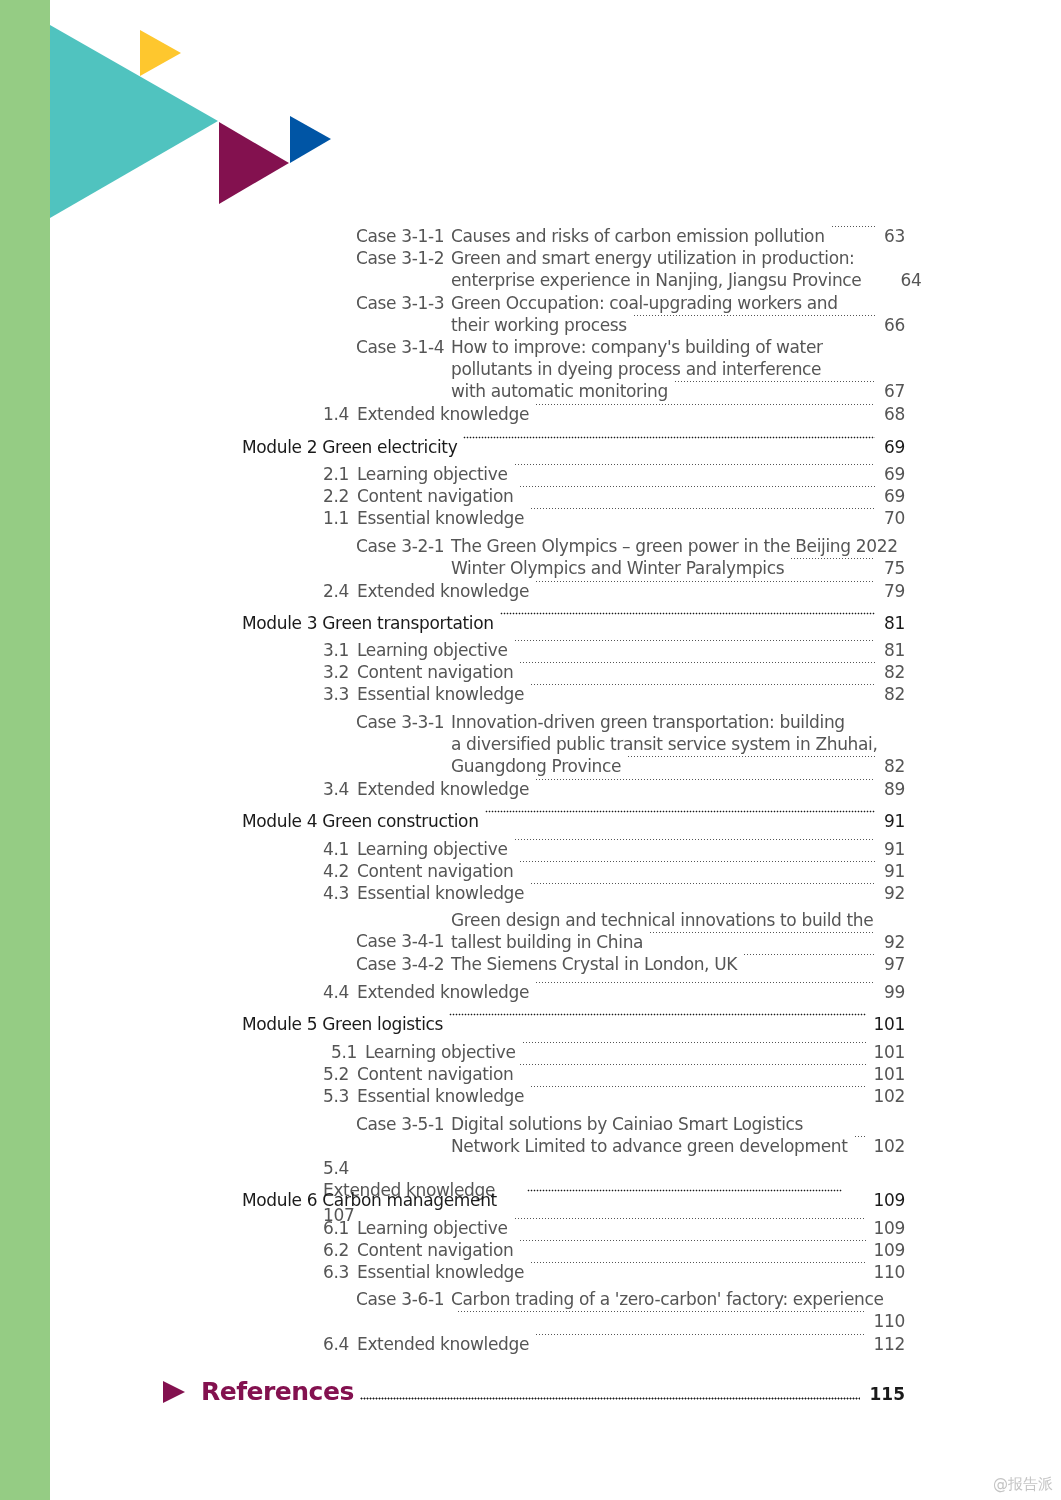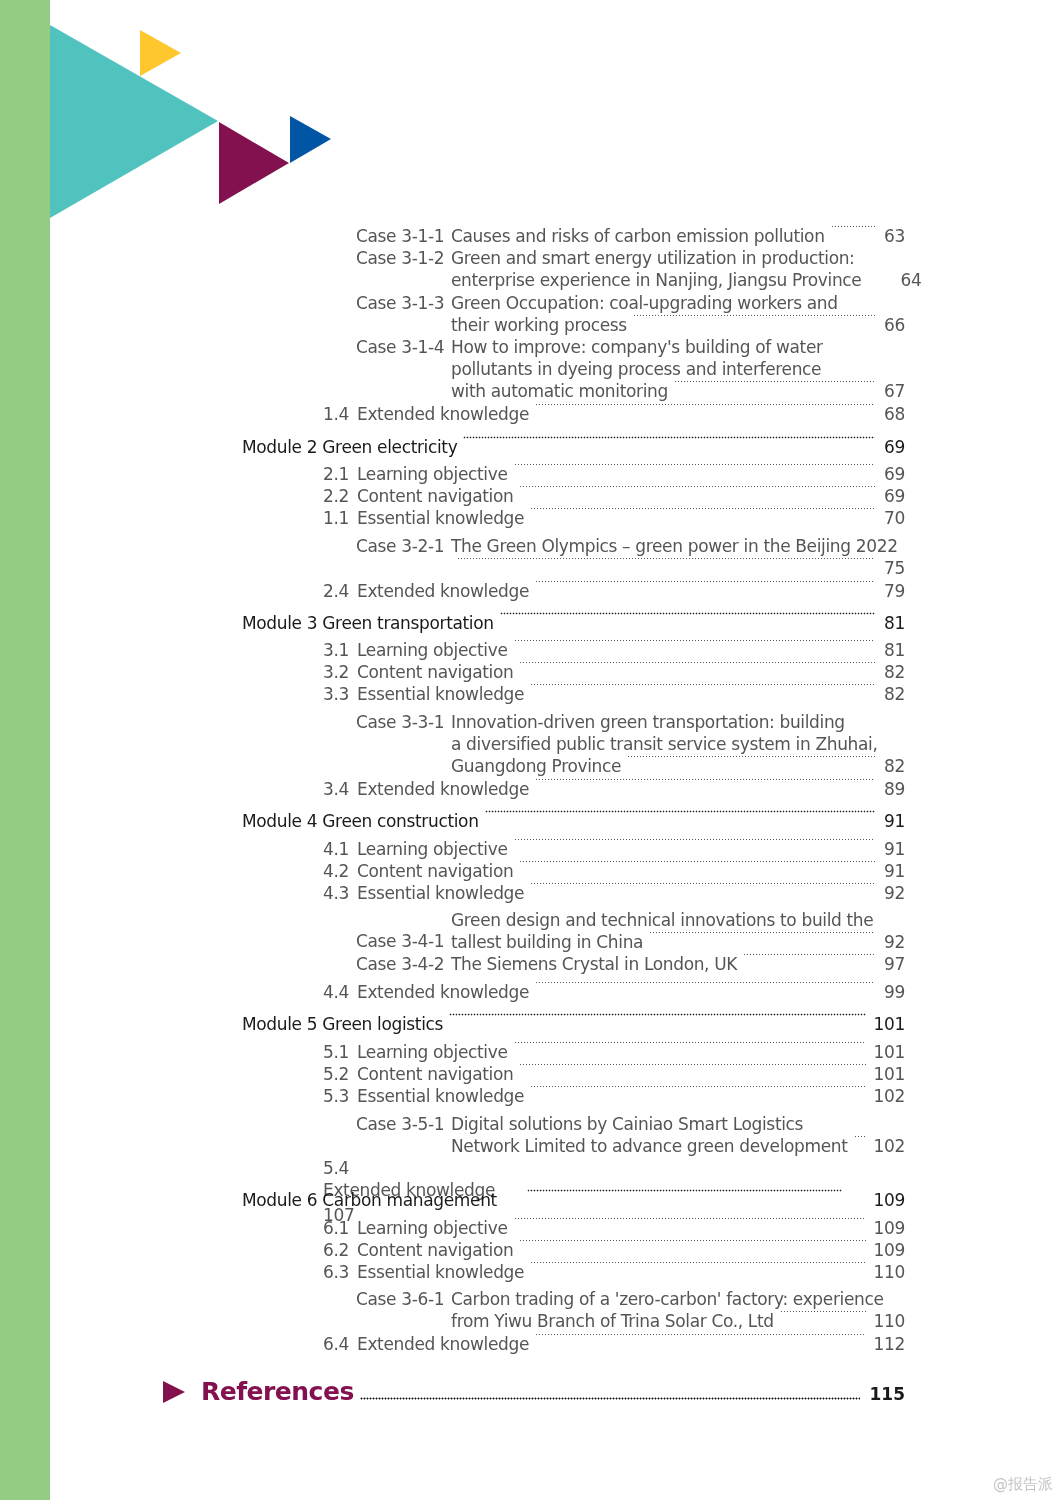--- a/index.html
+++ b/index.html
@@ -118,20 +118,21 @@
     </div>
     <div class="row" style="left: 323px; top: 580px; width: 582px;">
       <span class="num" style="width: 34px;">2.4</span>
       <span class="title">Extended knowledge</span>
       <span class="leader"></span>
       <span class="page">79</span>
     </div>
     <div class="cont" style="left: 356px; top: 535px;">Case 3-2-1</div>
     <div class="cont" style="left: 451px; top: 535px;">The Green Olympics – green power in the Beijing 2022</div>
     <div class="row" style="left: 451px; top: 557.2px; width: 454px;">
+      <span class="title">Winter Olympics and Winter Paralympics</span>
       <span class="leader"></span>
       <span class="page">75</span>
     </div>
     <div class="row module" style="left: 242px; top: 612px; width: 663px;">
       <span class="title">Module 3 Green transportation</span>
       <span class="leader"></span>
       <span class="page">81</span>
     </div>
     <div class="row" style="left: 323px; top: 639px; width: 582px;">
       <span class="num" style="width: 34px;">3.1</span>
@@ -206,21 +207,21 @@
       <span class="title">The Siemens Crystal in London, UK</span>
       <span class="leader"></span>
       <span class="page">97</span>
     </div>
     <div class="row module" style="left: 242px; top: 1013px; width: 663px;">
       <span class="title">Module 5 Green logistics</span>
       <span class="leader"></span>
       <span class="page">101</span>
     </div>
     <div class="row" style="left: 323px; top: 1041px; width: 582px;">
-      <span class="num" style="width: 34px;">5.1</span>
+      <span class="num" style="width: 34px; margin-left: 8px;">5.1</span>
       <span class="title">Learning objective</span>
       <span class="leader"></span>
       <span class="page">101</span>
     </div>
     <div class="row" style="left: 323px; top: 1063px; width: 582px;">
       <span class="num" style="width: 34px;">5.2</span>
       <span class="title">Content navigation</span>
       <span class="leader"></span>
       <span class="page">101</span>
     </div>
@@ -268,21 +269,20 @@
     </div>
     <div class="row" style="left: 323px; top: 1333px; width: 582px;">
       <span class="num" style="width: 34px;">6.4</span>
       <span class="title">Extended knowledge</span>
       <span class="leader"></span>
       <span class="page">112</span>
     </div>
     <div class="cont" style="left: 356px; top: 1288px;">Case 3-6-1</div>
     <div class="cont" style="left: 451px; top: 1288px;">Carbon trading of a 'zero-carbon' factory:  experience</div>
     <div class="row" style="left: 451px; top: 1310.2px; width: 454px;">
-      <span class="title">from Yiwu Branch of Trina Solar Co., Ltd</span>
       <span class="leader"></span>
       <span class="page">110</span>
     </div>
   </div>
 
 <div class="refs">
   <span class="tri"></span>
   <span class="rtitle">References</span>
   <span class="leader"></span>
   <span class="page">115</span>

